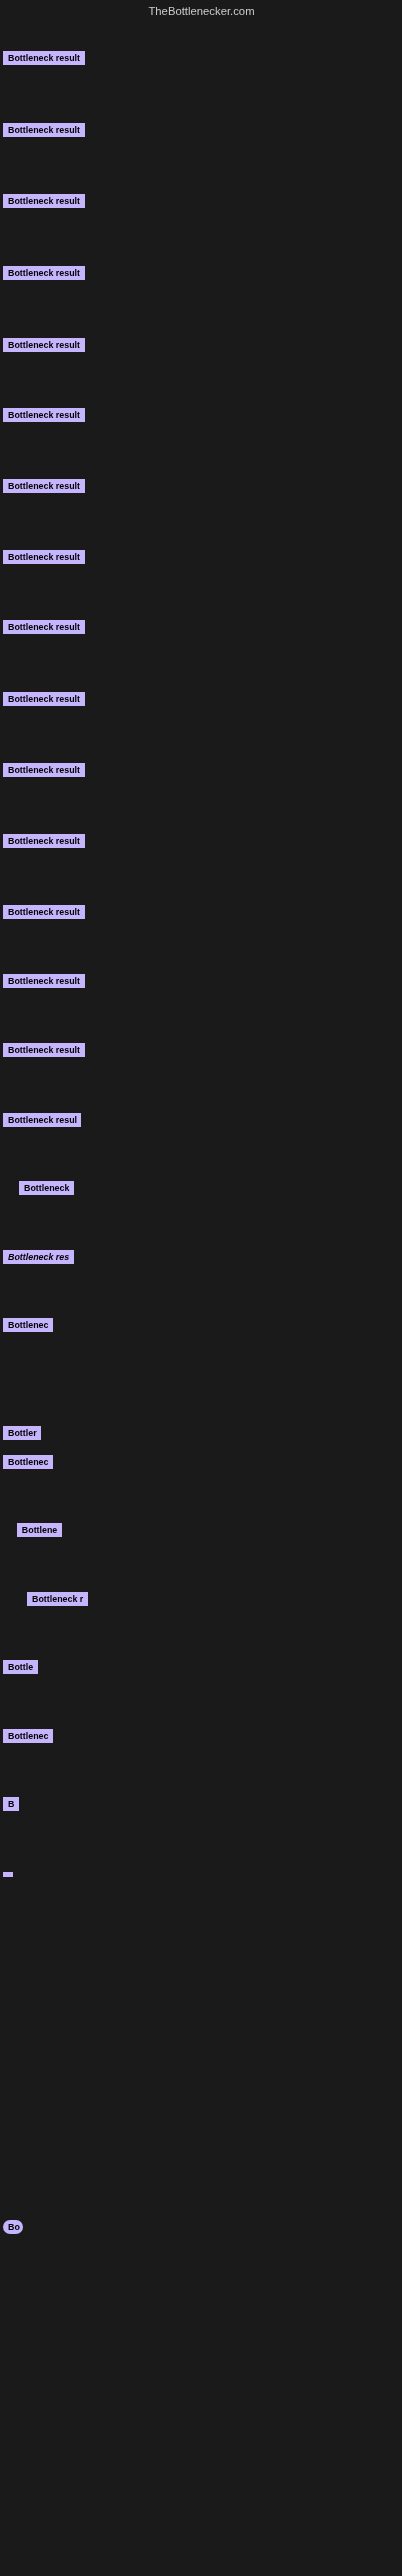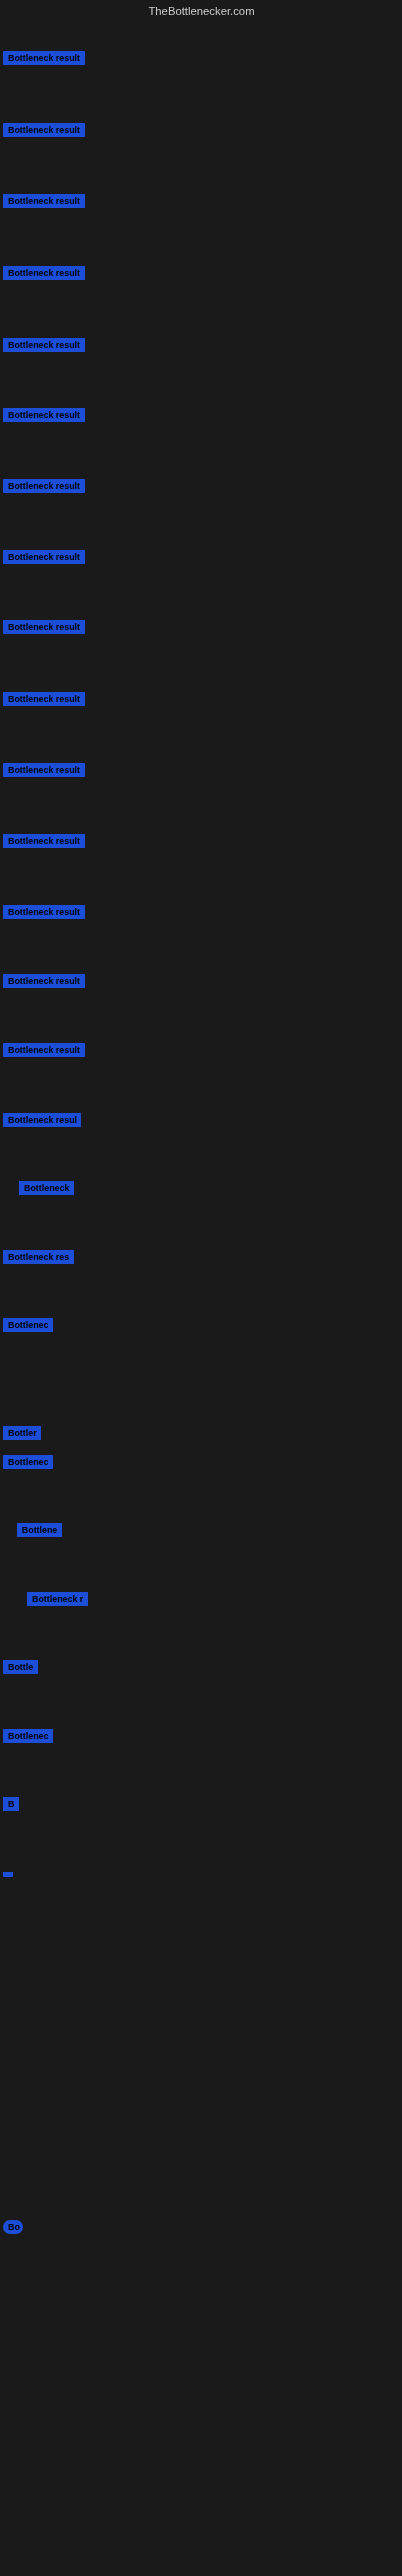--- a/index.html
+++ b/index.html
@@ -15,21 +15,21 @@
       position: relative;
     }
     .site-title {
       color: #cccccc;
       font-size: 11.3px;
       text-align: center;
       padding: 4.8px 0;
       background-color: #1a1a1a;
     }
     .bottleneck-badge {
-      background-color: #1d4ed8;
+      background-color: #c4b5fd;
       color: #000;
       font-size: 8.9px;
       font-weight: bold;
       padding: 2.4px 4.8px;
       display: inline-block;
       white-space: nowrap;
       overflow: hidden;
     }
   </style>
 </head>
@@ -50,21 +50,21 @@
     <div style="position: absolute; top: 528px; left: 3.2px;"><span class="bottleneck-badge" style="max-width: 93px;">Bottleneck result</span></div>
     <div style="position: absolute; top: 598px; left: 3.2px;"><span class="bottleneck-badge" style="max-width: 93px;">Bottleneck result</span></div>
     <div style="position: absolute; top: 670px; left: 3.2px;"><span class="bottleneck-badge" style="max-width: 93px;">Bottleneck result</span></div>
     <div style="position: absolute; top: 741px; left: 3.2px;"><span class="bottleneck-badge" style="max-width: 93px;">Bottleneck result</span></div>
     <div style="position: absolute; top: 812px; left: 3.2px;"><span class="bottleneck-badge" style="max-width: 89px;">Bottleneck result</span></div>
     <div style="position: absolute; top: 883px; left: 3.2px;"><span class="bottleneck-badge" style="max-width: 87px;">Bottleneck result</span></div>
     <div style="position: absolute; top: 952px; left: 3.2px;"><span class="bottleneck-badge" style="max-width: 85px;">Bottleneck result</span></div>
     <div style="position: absolute; top: 1021px; left: 3.2px;"><span class="bottleneck-badge" style="max-width: 82px;">Bottleneck result</span></div>
     <div style="position: absolute; top: 1091px; left: 3.2px;"><span class="bottleneck-badge" style="max-width: 78px;">Bottleneck resul</span></div>
     <div style="position: absolute; top: 1159px; left: 3.2px;"><span class="bottleneck-badge" style="max-width: 56px; margin-left: 16px;">Bottleneck</span></div>
-    <div style="position: absolute; top: 1228px; left: 3.2px;"><span class="bottleneck-badge" style="max-width: 72px;">Bottleneck res</span></div>
+    <div style="position: absolute; top: 1228px; left: 3.2px;"><span class="bottleneck-badge" style="max-width: 72px; font-style: italic;">Bottleneck res</span></div>
     <div style="position: absolute; top: 1296px; left: 3.2px;"><span class="bottleneck-badge" style="max-width: 52px;">Bottlenec</span></div>
     <div style="position: absolute; top: 1364px; left: 3.2px; margin-top: 40px;"><span class="bottleneck-badge" style="max-width: 44px;">Bottler</span></div>
     <div style="position: absolute; top: 1433px; left: 3.2px;"><span class="bottleneck-badge" style="max-width: 52px;">Bottlenec</span></div>
     <div style="position: absolute; top: 1501px; left: 17px;"><span class="bottleneck-badge" style="max-width: 50px;">Bottlene</span></div>
     <div style="position: absolute; top: 1570px; left: 3.2px; padding-left: 24px;"><span class="bottleneck-badge" style="max-width: 63px;">Bottleneck r</span></div>
     <div style="position: absolute; top: 1638px; left: 3.2px;"><span class="bottleneck-badge" style="max-width: 40px;">Bottle</span></div>
     <div style="position: absolute; top: 1707px; left: 3.2px;"><span class="bottleneck-badge" style="max-width: 52px;">Bottlenec</span></div>
     <div style="position: absolute; top: 1775px; left: 3.2px;"><span class="bottleneck-badge" style="max-width: 16px;">B</span></div>
     <div style="position: absolute; top: 1843px; left: 3.2px;"><span class="bottleneck-badge" style="max-width: 4px;"></span></div>
     <div style="position: absolute; top: 2198px; left: 3.2px;"><span class="bottleneck-badge" style="max-width: 20px; border-radius: 7px;">Bo</span></div>

